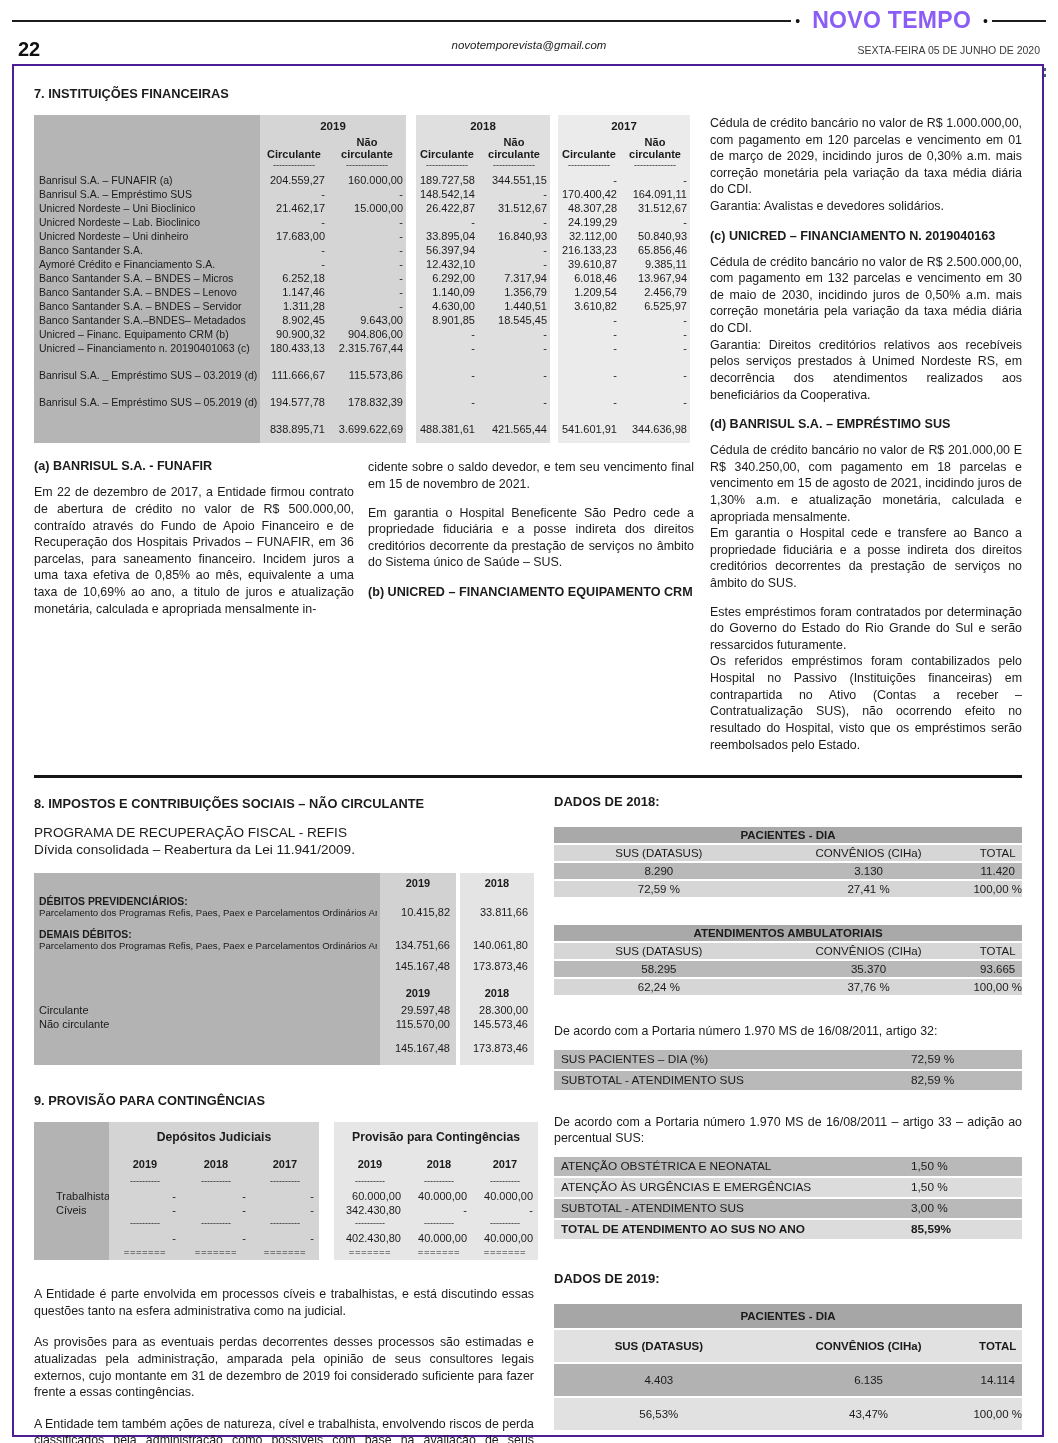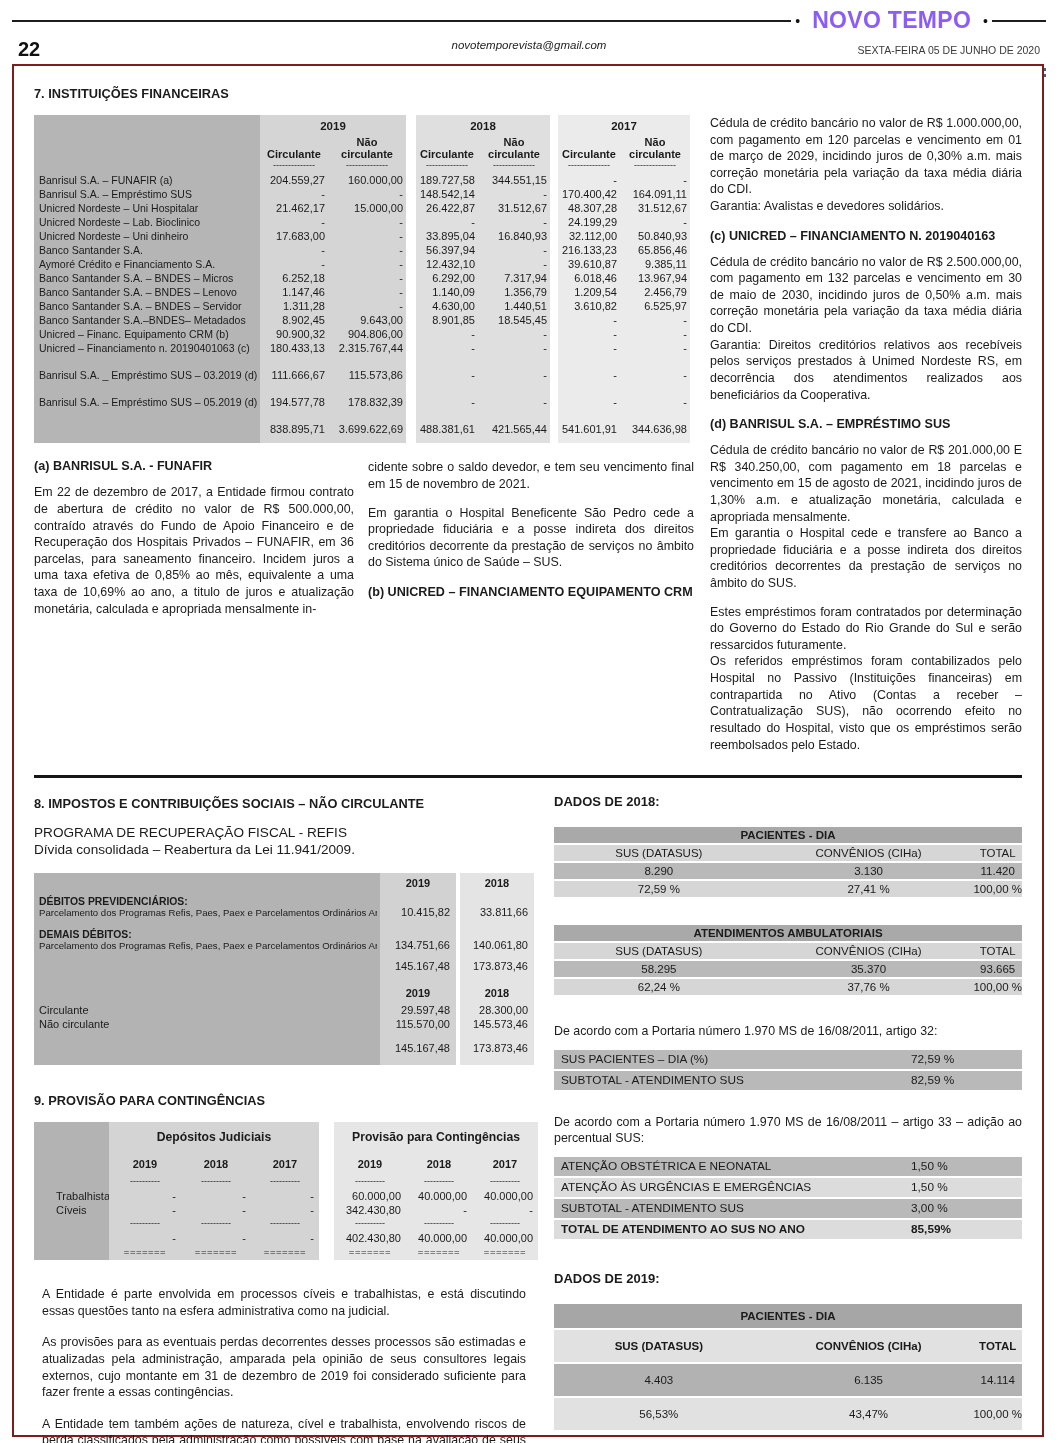--- a/index.html
+++ b/index.html
@@ -12,21 +12,21 @@
   .rule.long{flex:1;}
   .rule.short{flex:0 0 54px;}
   .dot{font-size:14px;line-height:1;padding:0 4px;color:#111;}
   .mast-title{font-size:23px;font-weight:bold;color:#8b5cf6;padding:0 8px;letter-spacing:.3px;}
   .mast-sub{position:relative;height:32px;}
   .page-num{position:absolute;left:6px;top:4px;font-size:20px;font-weight:bold;color:#111;}
   .email{position:absolute;left:0;right:0;top:5px;text-align:center;font-style:italic;font-size:11.5px;color:#222;}
   .issue-date{position:absolute;right:6px;top:10px;font-size:10.5px;color:#3a3a3a;}
   .dbl-rule{height:3px;border-top:3px solid #43617f;border-bottom:3px solid #43617f;margin-top:2px;}
   
-  .frame{position:absolute;left:12px;right:14px;top:64px;bottom:6px;border:2px solid #7f1d1d;
+  .frame{position:absolute;left:12px;right:14px;top:64px;bottom:6px;border:2px solid #4c1d95;
          padding:18px 20px;box-sizing:border-box;background:#fff;}
   .section-title{font-size:12.8px;font-weight:bold;margin:2px 0 14px;}
   .top-flex{display:flex;gap:16px;}
   .left-main{flex:0 0 660px;width:660px;}
   .right-notes{flex:1;min-width:0;}
   
   #fin-table{display:grid;grid-template-columns:226px 68px 78px 10px 62px 72px 8px 62px 70px;
              font-size:11px;line-height:1.25;}
   .cell{min-height:14px;padding:0 3px;box-sizing:border-box;}
   .bL{background:#b5b5b5;}
@@ -74,21 +74,21 @@
   .c1{background:#d4d4d4;}
   .c2{background:#e6e6e6;}
   .csp{background:transparent;}
   .cgh{font-weight:bold;text-align:center;font-size:12.2px;padding:8px 0 12px;}
   .cy{font-weight:bold;text-align:center;padding:2px 0 6px;}
   .cd{text-align:center;font-size:9px;white-space:nowrap;overflow:hidden;}
   .cnum{text-align:right;padding-right:5px;white-space:nowrap;}
   .ceq{text-align:center;font-size:9.5px;letter-spacing:.5px;white-space:nowrap;overflow:hidden;}
   .clab{padding-left:22px;}
   .paras{margin-top:26px;}
-  .bp{font-size:12.4px;text-align:justify;line-height:1.34;margin:0 8px 15px;}
+  .bp{font-size:12.4px;text-align:justify;line-height:1.34;margin:0 0 15px;}
   
   .db-title{font-weight:bold;font-size:13px;margin:0 0 18px;}
   .db2{margin:30px 0 18px;}
   .stat{display:grid;grid-template-columns:1fr 1fr;font-size:11.5px;margin-bottom:26px;}
   .stat>div{text-align:center;border-bottom:2px solid #fff;padding:2px 0;}
   .st-title{grid-column:span 3;background:#a9a9a9;font-weight:bold;}
   .st-h{background:#d6d6d6;}
   .st-v{background:#b9b9b9;}
   .st-p{background:#d6d6d6;}
   .tall>div{padding:10px 0;}
@@ -165,21 +165,21 @@
           <div class="cell num b3">-</div>
           <div class="cell bL lab">Banrisul S.A. – Empréstimo SUS</div>
           <div class="cell num b1">-</div>
           <div class="cell num b1">-</div>
           <div class="cell sp"></div>
           <div class="cell num b2">148.542,14</div>
           <div class="cell num b2">-</div>
           <div class="cell sp"></div>
           <div class="cell num b3">170.400,42</div>
           <div class="cell num b3">164.091,11</div>
-          <div class="cell bL lab">Unicred Nordeste – Uni Hospitalar</div>
+          <div class="cell bL lab">Unicred Nordeste – Uni Bioclinico</div>
           <div class="cell num b1">21.462,17</div>
           <div class="cell num b1">15.000,00</div>
           <div class="cell sp"></div>
           <div class="cell num b2">26.422,87</div>
           <div class="cell num b2">31.512,67</div>
           <div class="cell sp"></div>
           <div class="cell num b3">48.307,28</div>
           <div class="cell num b3">31.512,67</div>
           <div class="cell bL lab">Unicred Nordeste – Lab. Bioclinico</div>
           <div class="cell num b1">-</div>

